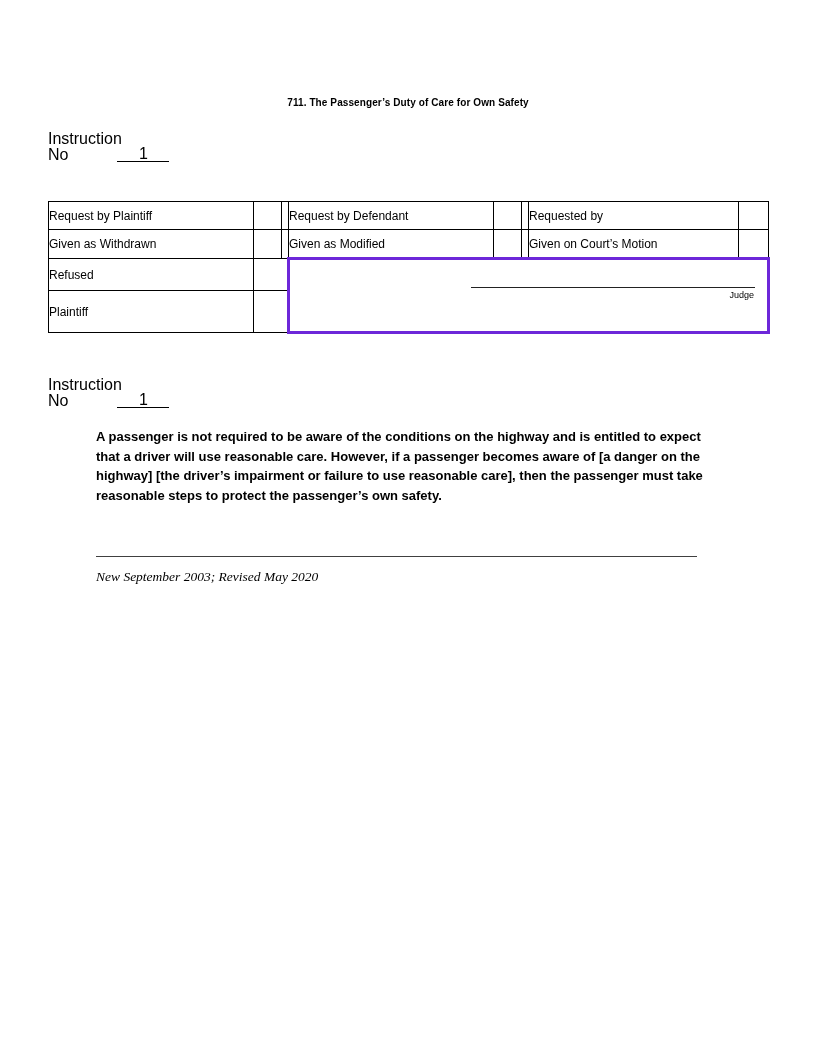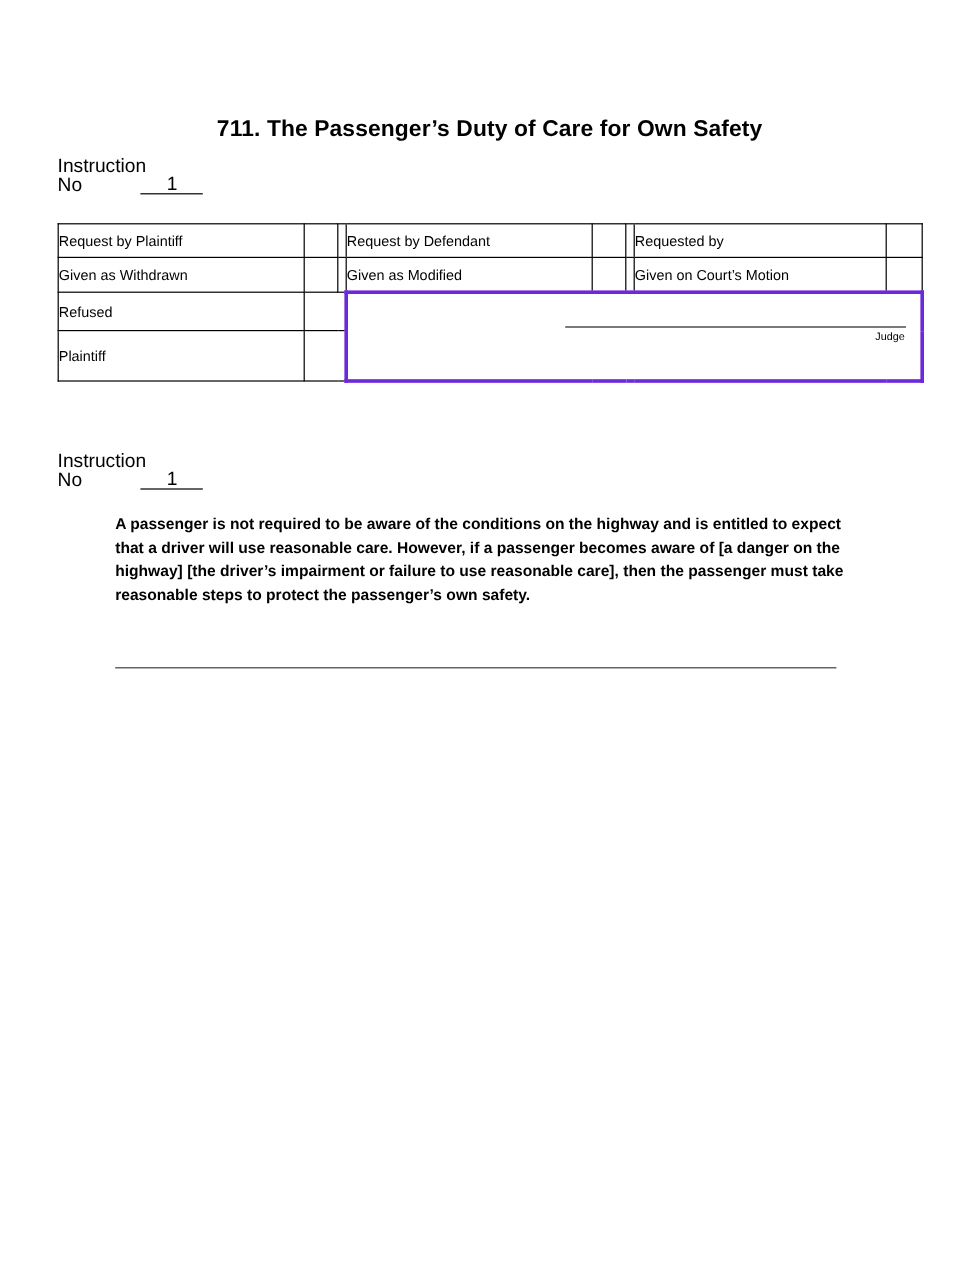--- a/index.html
+++ b/index.html
@@ -12,21 +12,21 @@
     color: #000000;
     overflow: hidden;
     margin: 0 auto;
   }
   .title {
     position: absolute;
     top: 97px;
     left: 0;
     width: 816px;
     text-align: center;
-    font-size: 19px;
+    font-size: 10px;
     font-weight: bold;
     letter-spacing: 0.1px;
   }
   .instr {
     position: absolute;
     left: 48px;
     font-size: 16px;
     line-height: 15px;
   }
   .instr-top { top: 131px; }
@@ -36,21 +36,21 @@
   .instr .blank {
     display: inline-block;
     width: 52px;
     margin-left: 21px;
     border-bottom: 1px solid #000;
     text-align: center;
   }
   table.status {
     position: absolute;
     left: 48px;
-    top: 186px;
+    top: 201px;
     width: 720px;
     border-collapse: collapse;
     table-layout: fixed;
     font-size: 12px;
   }
   table.status td { padding: 0; vertical-align: middle; }
   td.lbl {
     border: 1px solid #000;
     padding-left: 7px;
   }
@@ -174,14 +174,15 @@
     <div class="no-row">
       <span class="no-label">No</span>
       <span class="blank">1</span>
     </div>
   </div>
 
   <div class="body-par">A passenger is not required to be aware of the conditions on the highway and is entitled to expect that a driver will use reasonable care. However, if a passenger becomes aware of [a danger on the highway] [the driver’s impairment or failure to use reasonable care], then the passenger must take reasonable steps to protect the passenger’s own safety.</div>
 
   <div class="divider"></div>
 
+  <div class="revision">New September 2003; Revised May 2020</div>
 
 </div>
 
 </body></html>

